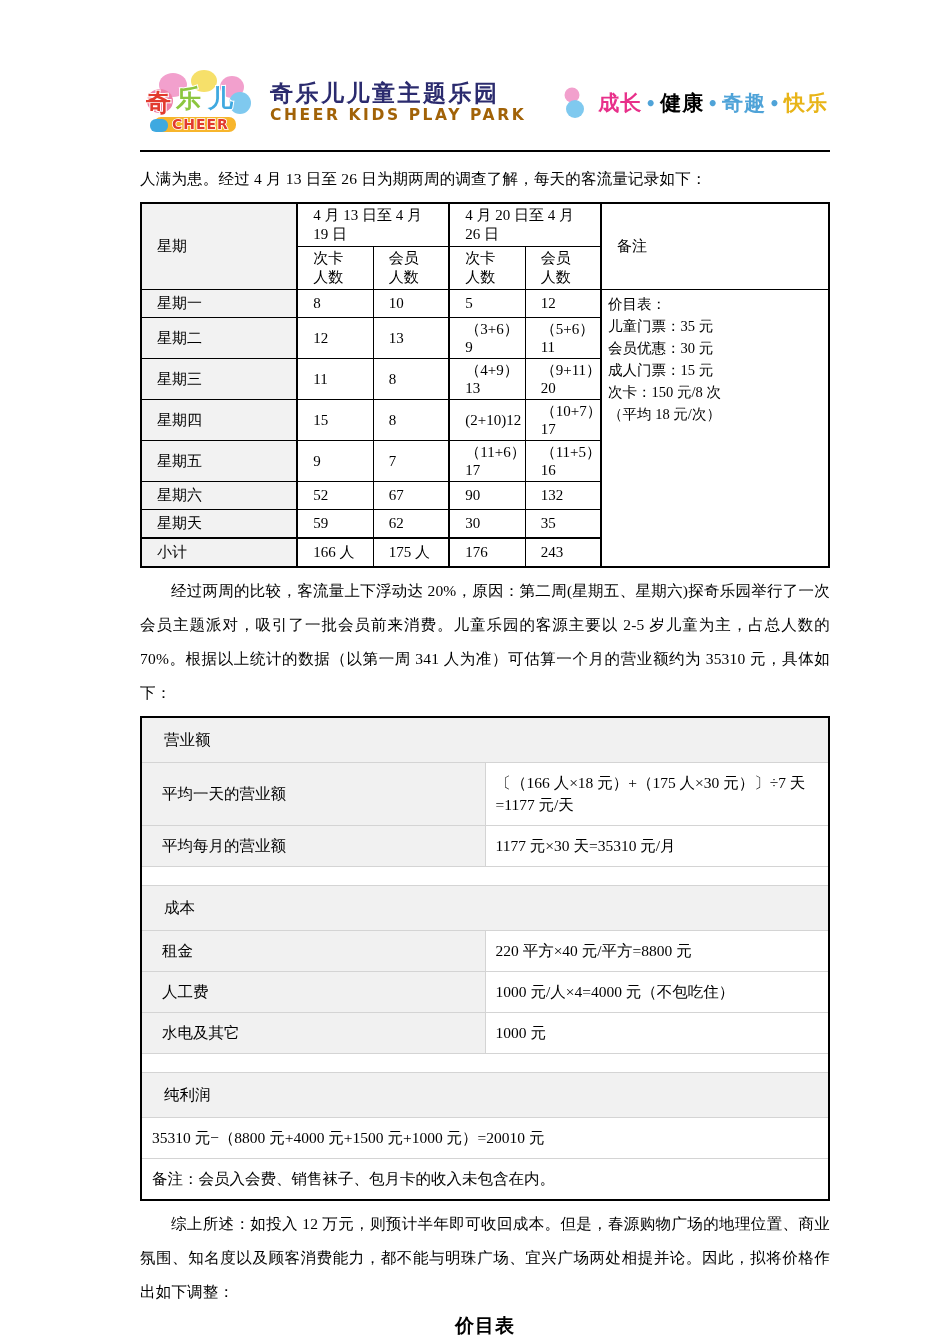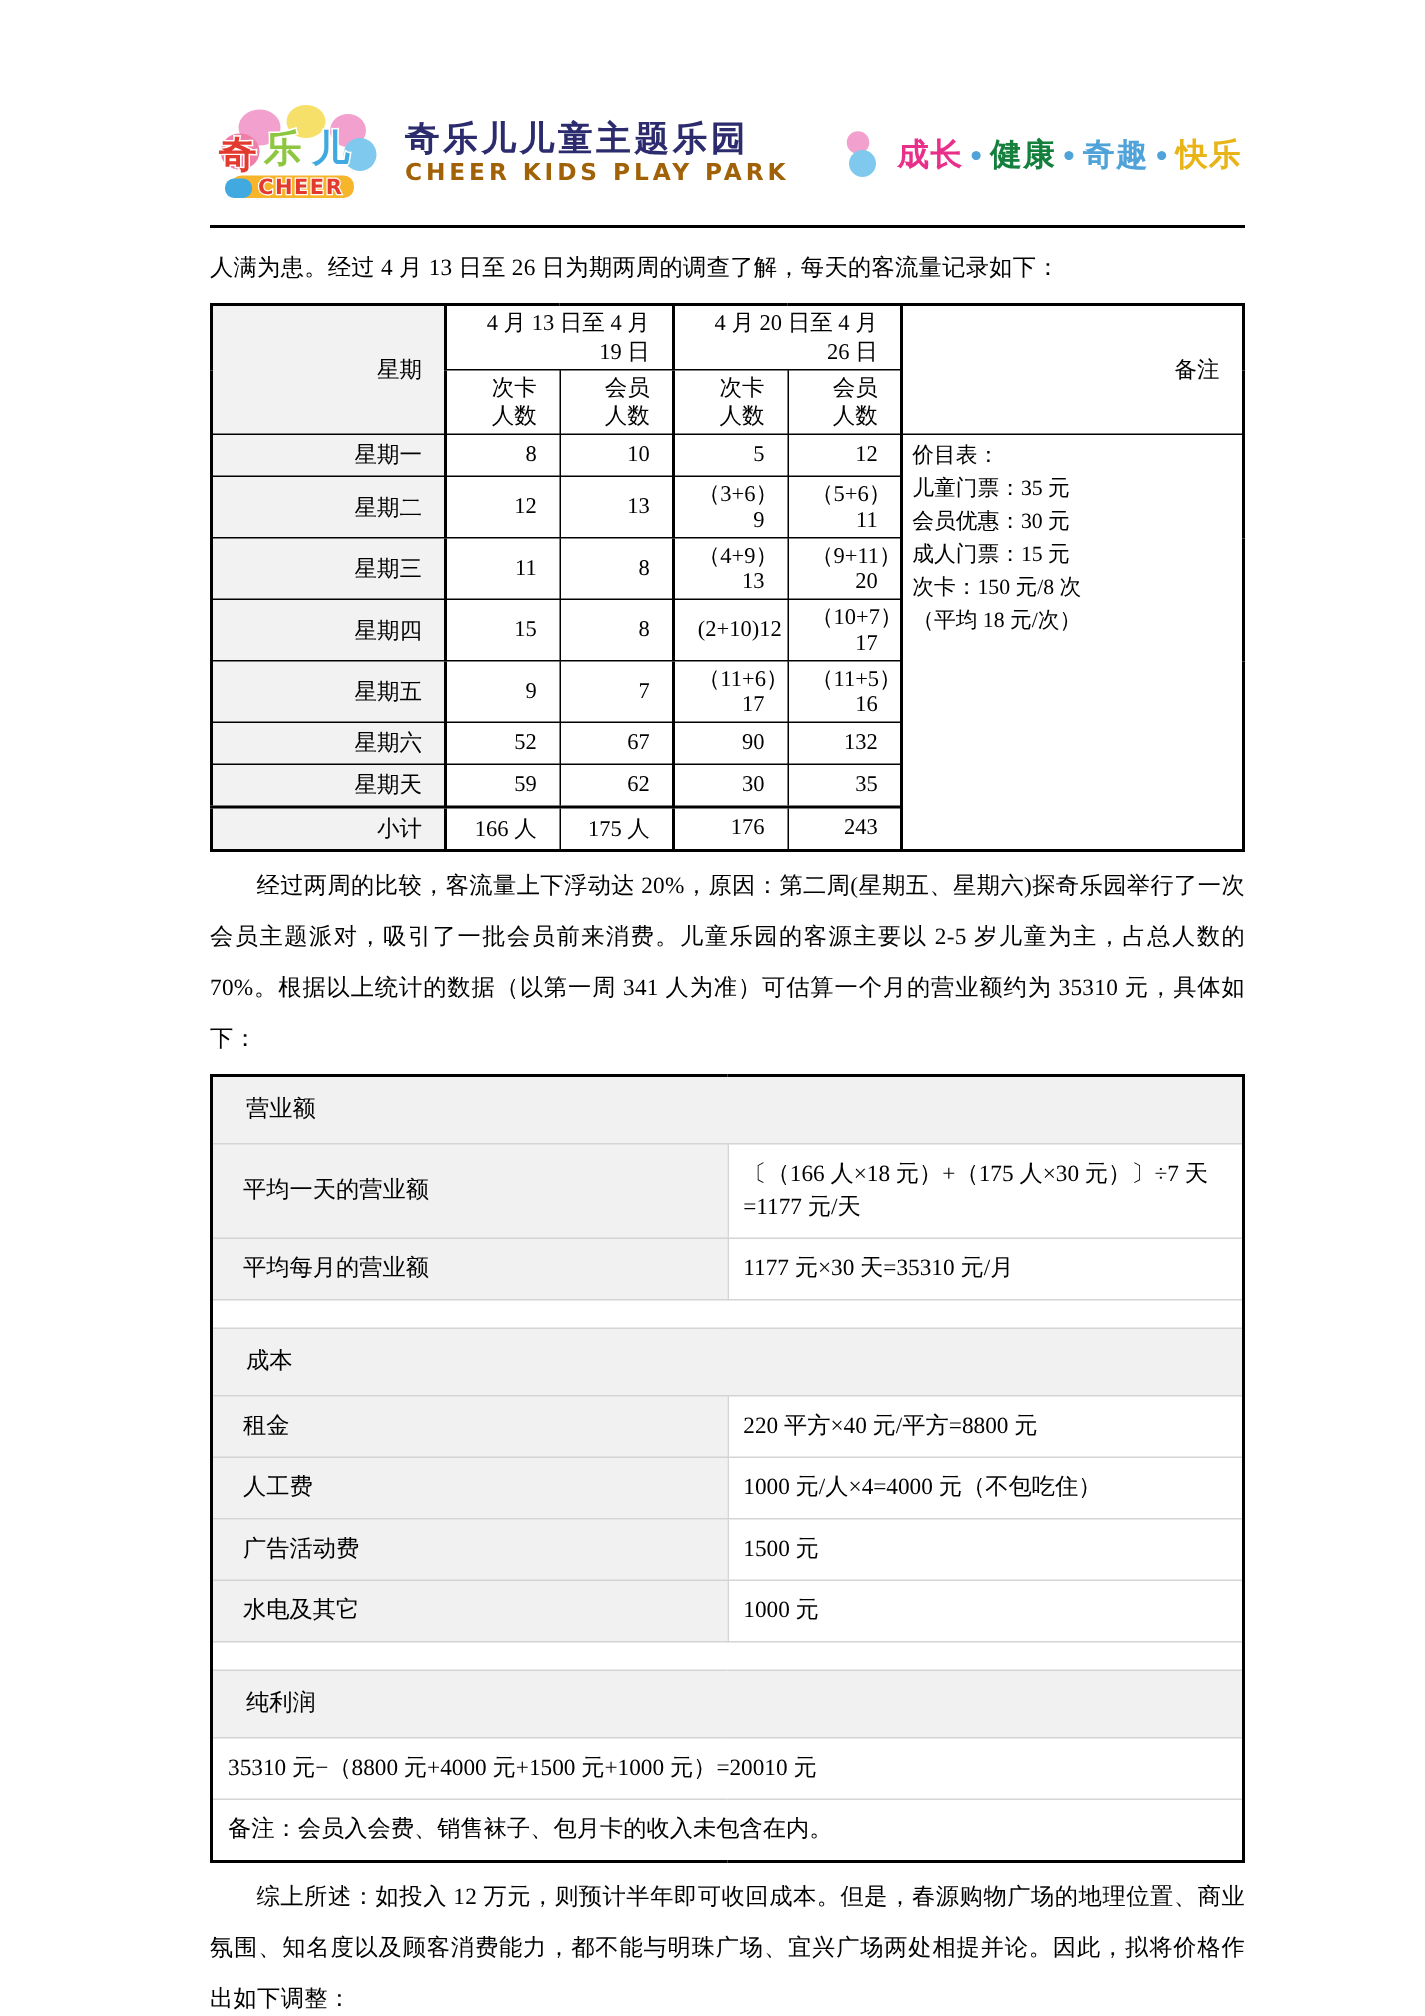--- a/index.html
+++ b/index.html
@@ -97,21 +97,21 @@
   
   table { border-collapse: collapse; width: 100%; }
 
   .t1 {
     border: 2.2px solid #000;
     font-size: 15px;
     table-layout: fixed;
   }
   .t1 td, .t1 th {
     border: 1px solid #000;
-    text-align: right;
+    text-align: left;
     vertical-align: middle;
     font-weight: normal;
     padding: 2px 15px;
     height: 23px;
   }
   .t1 .wk      { background: #f2f2f2; width: 108px; }
   .t1 .numcol  { width: 104px; background:#ffffff; }
   .t1 .remark  { width: 172px; background:#ffffff; }
   .t1 thead td { background: #f2f2f2; height: 30px; }
   .t1 .hdr-tall { height: 62px; }
@@ -188,21 +188,21 @@
     </div>
 
     <div class="slogan">
       <div class="balloons">
         <svg width="28" height="34" viewBox="0 0 28 34" aria-hidden="true">
           <circle cx="10" cy="9" r="7.5" fill="#f2a0cd"></circle>
           <circle cx="13" cy="23" r="9" fill="#7fc9ef"></circle>
         </svg>
       </div>
       <div class="slogan-words">
-        <span style="color:#e8308a">成长</span><span class="dot">•</span><span style="color:#15803d">健康</span><span class="dot">•</span><span style="color:#4fa3d8">奇趣</span><span class="dot">•</span><span style="color:#e8b417">快乐</span>
+        <span style="color:#e8308a">成长</span><span class="dot">•</span><span style="color:#000000">健康</span><span class="dot">•</span><span style="color:#4fa3d8">奇趣</span><span class="dot">•</span><span style="color:#e8b417">快乐</span>
       </div>
     </div>
   </div>
 
   <div class="rule"></div>
 
   <div class="gap-10"></div>
 
   <p class="para">人满为患。经过 4 月 13 日至 26 日为期两周的调查了解，每天的客流量记录如下：</p>
 
@@ -318,24 +318,20 @@
       </tr>
       <tr>
         <td class="lbl">租金</td>
         <td class="wide">220 平方×40 元/平方=8800 元</td>
       </tr>
       <tr>
         <td class="lbl">人工费</td>
         <td class="wide">1000 元/人×4=4000 元（不包吃住）</td>
       </tr>
       <tr>
-        <td class="lbl">广告活动费</td>
-        <td class="wide">1500 元</td>
-      </tr>
-      <tr>
         <td class="lbl">水电及其它</td>
         <td class="wide">1000 元</td>
       </tr>
       <tr class="spacer">
         <td colspan="2"></td>
       </tr>
       <tr>
         <td class="sect" colspan="2">纯利润</td>
       </tr>
       <tr>

